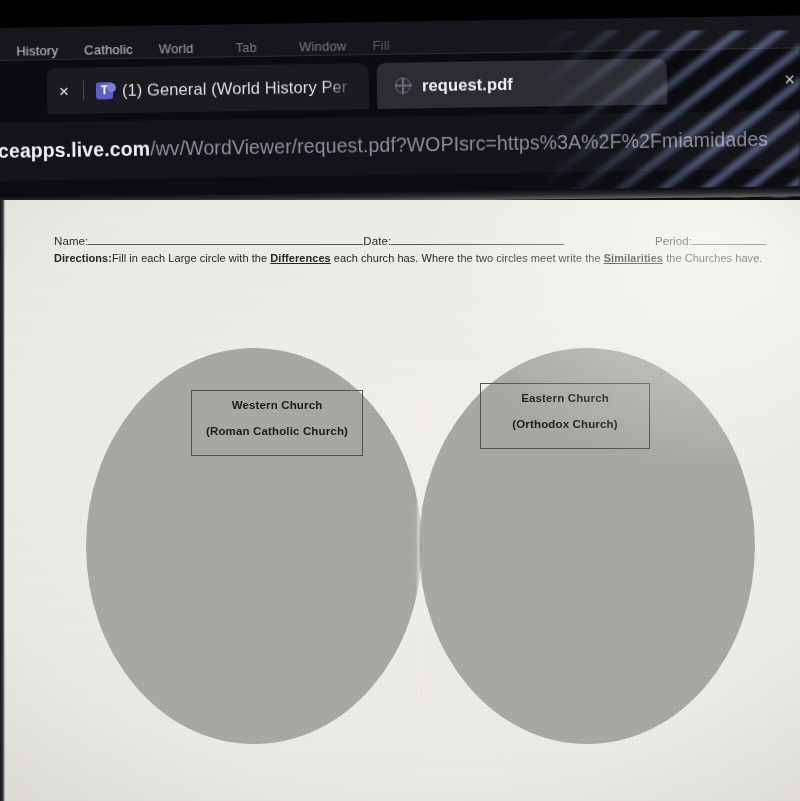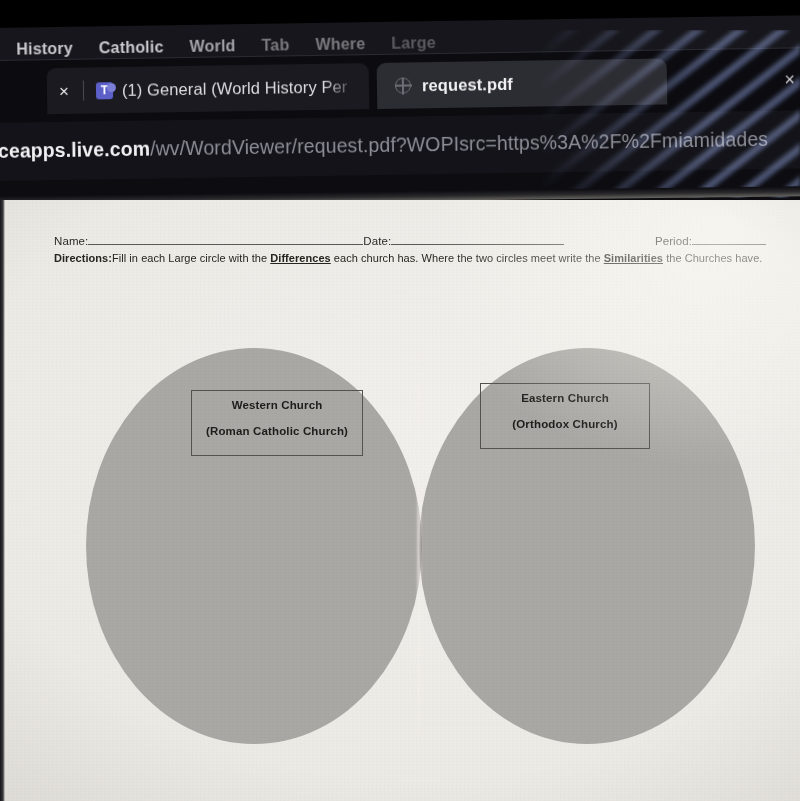--- a/index.html
+++ b/index.html
@@ -51,31 +51,31 @@
     height: 33px;
     background: #16161c;
     display: flex;
     align-items: flex-end;
     padding-left: 22px;
     box-sizing: border-box;
     border-bottom: 1px solid #2a2a33;
   }
   .menubar-item {
     color: #d9d9de;
-    font-size: 16px;
-    font-weight: 700;
+    font-size: 13px;
+    font-weight: 400;
     margin-right: 26px;
     white-space: nowrap;
     line-height: 1;
     padding-bottom: 2px;
     letter-spacing: 0.2px;
     opacity: 0.92;
   }
   .menubar-item.dim1 { opacity: 0.72; }
-  .menubar-item.dim2 { opacity: 0.5; }
+  .menubar-item.dim2 { opacity: 0.5; margin-left: 16px; }
   .menubar-item.dim3 { opacity: 0.34; }
 
   
   .tabstrip {
     position: absolute;
     left: 0;
     top: 33px;
     width: 100%;
     height: 62px;
     background: #0b0b10;
@@ -468,22 +468,22 @@
 <div id="screen">
 
   <div class="chrome">
     <div class="chrome-inner">
 
       <div class="menubar">
         <span class="menubar-item">History</span>
         <span class="menubar-item">Catholic</span>
         <span class="menubar-item dim1">World</span>
         <span class="menubar-item dim2">Tab</span>
-        <span class="menubar-item dim2">Where</span>
-        <span class="menubar-item dim3">Large</span>
+        <span class="menubar-item dim2">Window</span>
+        <span class="menubar-item dim3">Fill</span>
       </div>
 
       <div class="tabstrip">
 
         <div class="tab inactive">
           <span class="tab-close">×</span>
           <span class="tab-sep"></span>
           <span class="favicon-teams"></span>
           <span class="tab-title">(1) General (World History Per</span>
         </div>

